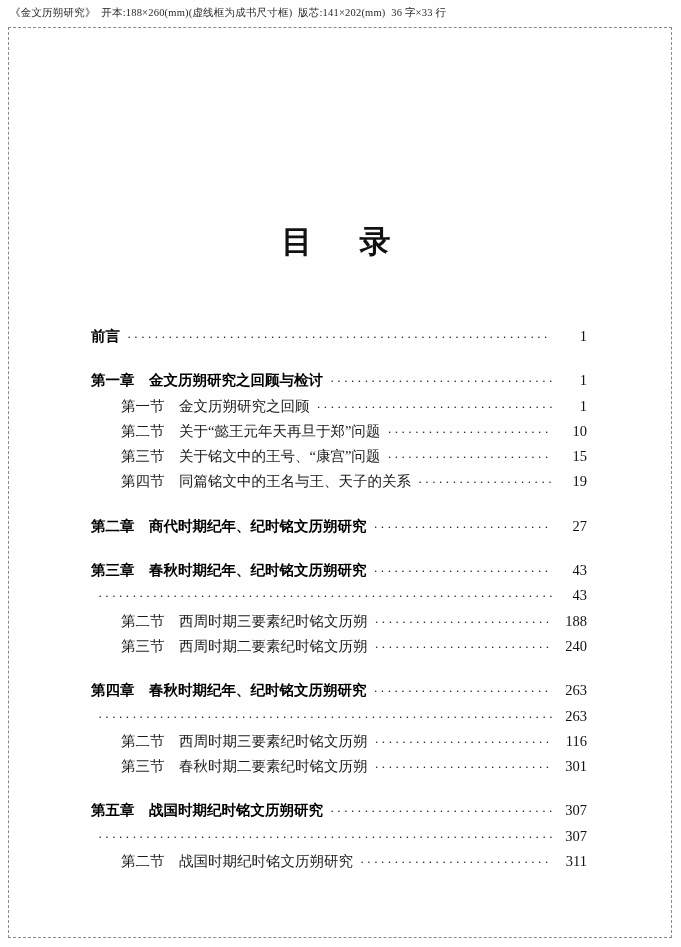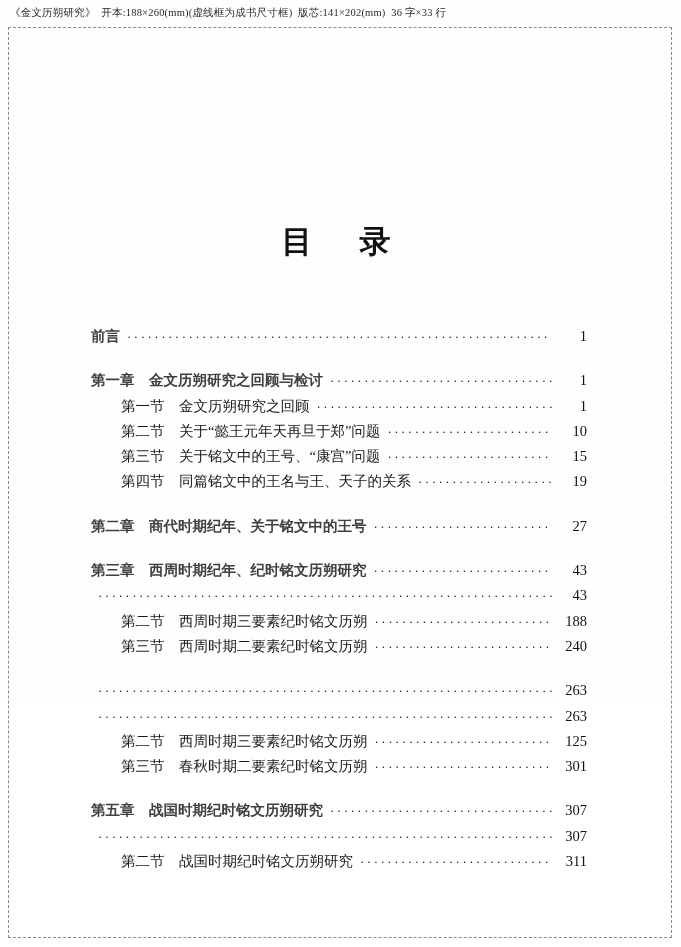--- a/index.html
+++ b/index.html
@@ -49,21 +49,21 @@
   .toc-row {
     display: flex;
     align-items: baseline;
     height: 25.3px;
     font-size: 14.5px;
     line-height: 25.3px;
   }
   .toc-row.chapter .toc-label {
     font-family: Liberation Serif, serif;
     font-weight: 700;
-    color: #404040;
+    color: #000000;
   }
   .toc-row.section .toc-label {
     font-family: "Liberation Serif", serif;
     font-weight: 400;
     padding-left: 30px;
   }
   .toc-label { white-space: nowrap; }
   .toc-dots {
     flex: 1;
     overflow: hidden;
@@ -126,28 +126,28 @@
   </div>
 
   <div class="toc-row section">
     <span class="toc-label">第四节　同篇铭文中的王名与王、天子的关系</span>
     <span class="toc-dots">········································································································································································································</span>
     <span class="toc-page">19</span>
   </div>
 </div>
         <div class="toc-group">
   <div class="toc-row chapter">
-    <span class="toc-label">第二章　商代时期纪年、关于铭文中的王号</span>
+    <span class="toc-label">第二章　商代时期纪年、纪时铭文历朔研究</span>
     <span class="toc-dots">········································································································································································································</span>
     <span class="toc-page">27</span>
   </div>
 </div>
         <div class="toc-group">
   <div class="toc-row chapter">
-    <span class="toc-label">第三章　西周时期纪年、纪时铭文历朔研究</span>
+    <span class="toc-label">第三章　春秋时期纪年、纪时铭文历朔研究</span>
     <span class="toc-dots">········································································································································································································</span>
     <span class="toc-page">43</span>
   </div>
 
   <div class="toc-row section">
     <span class="toc-dots">········································································································································································································</span>
     <span class="toc-page">43</span>
   </div>
 
   <div class="toc-row section">
@@ -157,33 +157,34 @@
   </div>
 
   <div class="toc-row section">
     <span class="toc-label">第三节　西周时期二要素纪时铭文历朔</span>
     <span class="toc-dots">········································································································································································································</span>
     <span class="toc-page">240</span>
   </div>
 </div>
         <div class="toc-group">
   <div class="toc-row chapter">
+    <span class="toc-label">第四章　春秋时期纪年、纪时铭文历朔研究</span>
     <span class="toc-dots">········································································································································································································</span>
     <span class="toc-page">263</span>
   </div>
 
   <div class="toc-row section">
     <span class="toc-dots">········································································································································································································</span>
     <span class="toc-page">263</span>
   </div>
 
   <div class="toc-row section">
     <span class="toc-label">第二节　西周时期三要素纪时铭文历朔</span>
     <span class="toc-dots">········································································································································································································</span>
-    <span class="toc-page">125</span>
+    <span class="toc-page">116</span>
   </div>
 
   <div class="toc-row section">
     <span class="toc-label">第三节　春秋时期二要素纪时铭文历朔</span>
     <span class="toc-dots">········································································································································································································</span>
     <span class="toc-page">301</span>
   </div>
 </div>
         <div class="toc-group">
   <div class="toc-row chapter">

